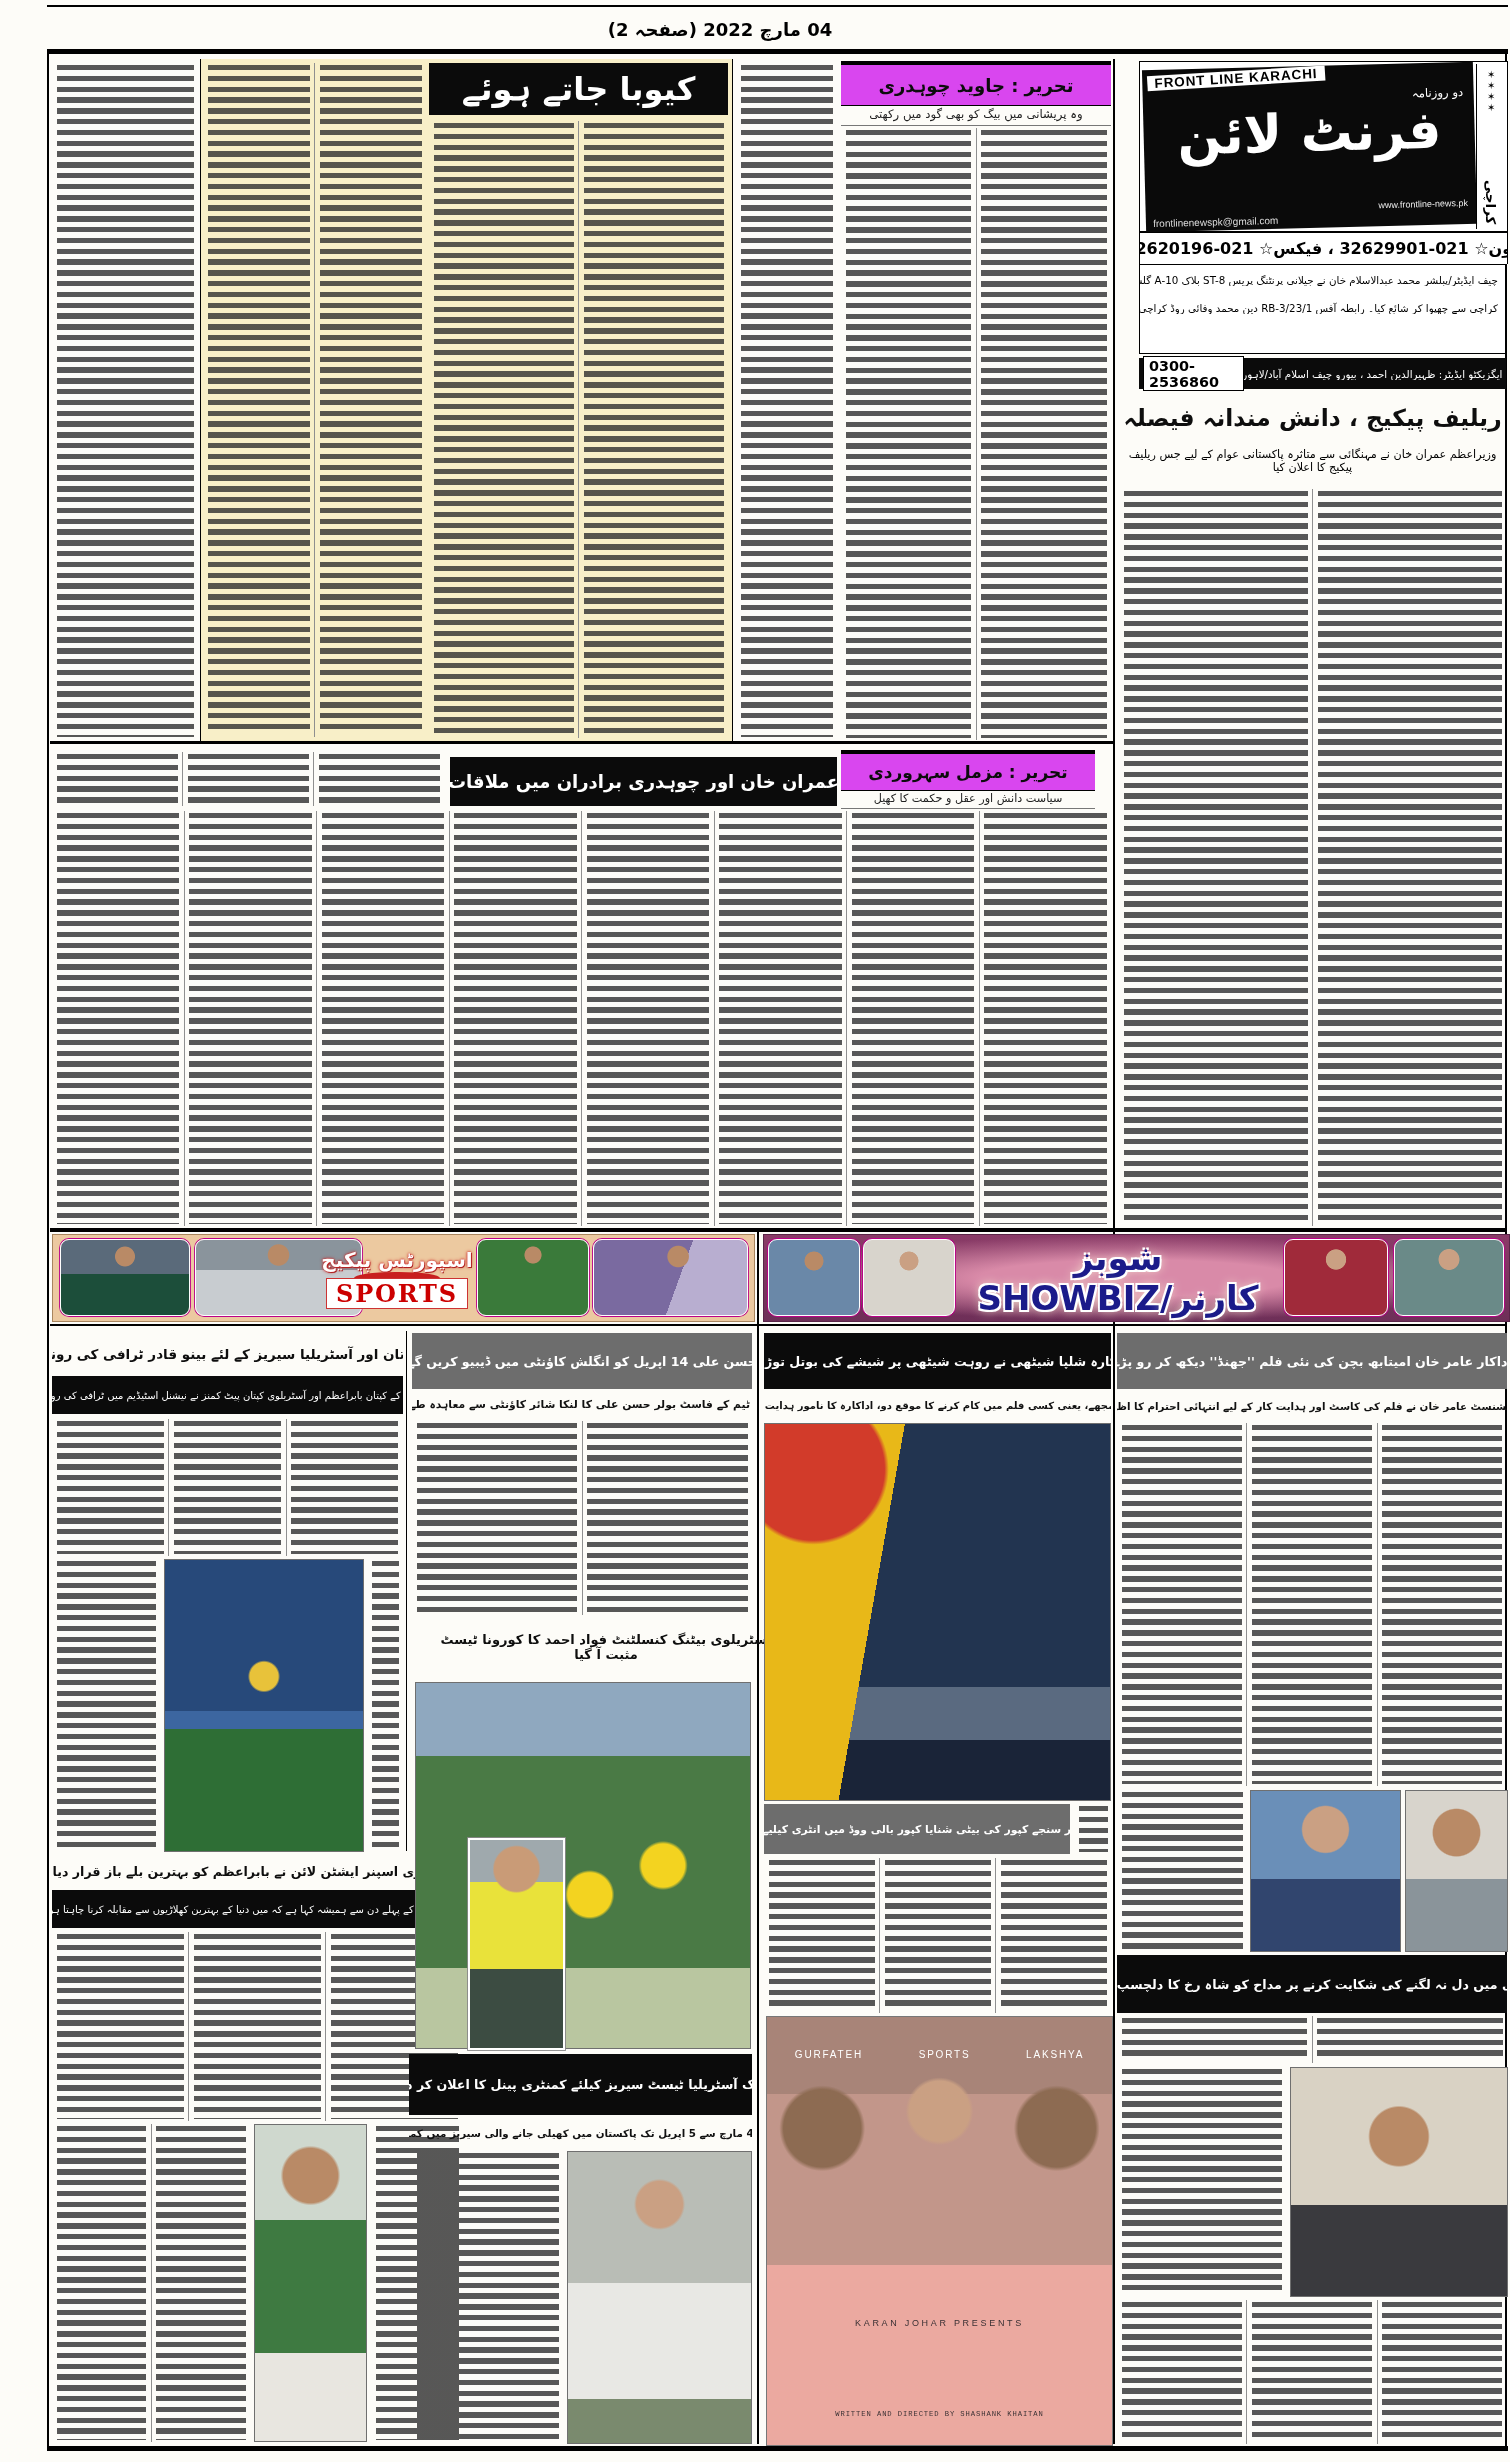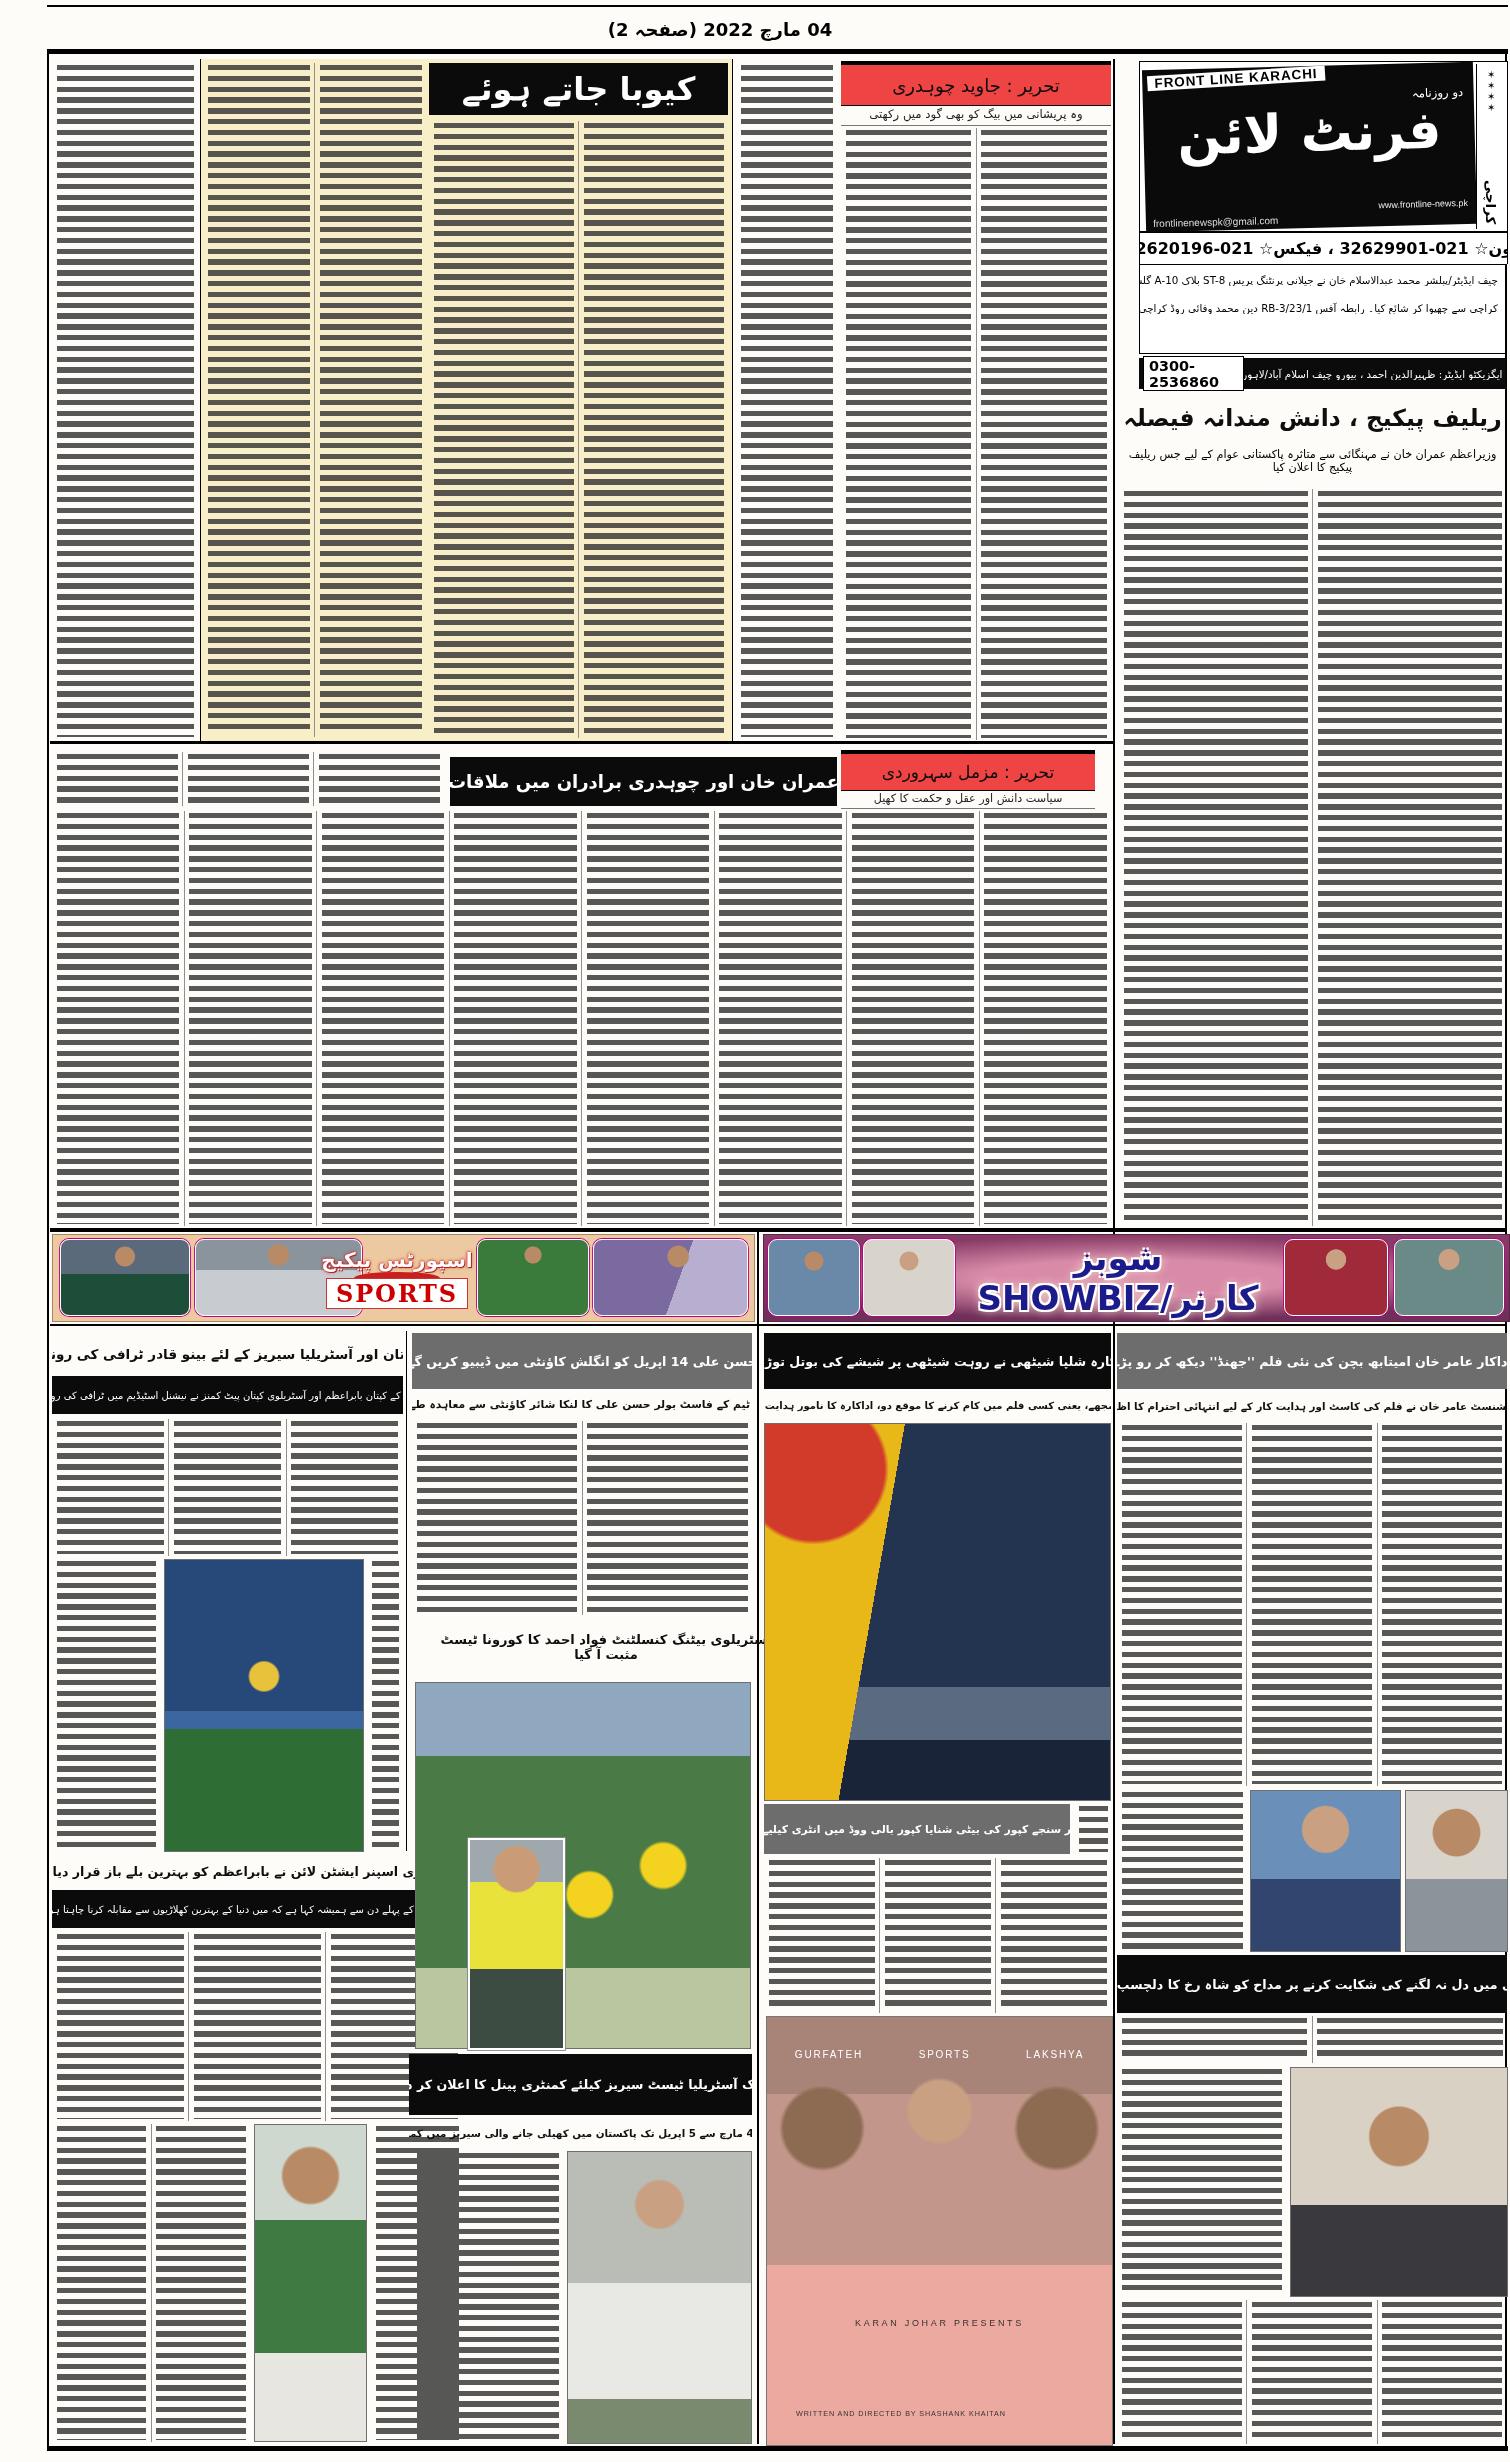--- a/index.html
+++ b/index.html
@@ -10,22 +10,22 @@
   .vr{position:absolute;background:#000;width:1.8px;}
   .u{direction:rtl;font-family:"DejaVu Sans",sans-serif;}
   .nowrap{white-space:nowrap;overflow:hidden;}
   .center{display:flex;align-items:center;justify-content:center;text-align:center;}
   
   .banner-black{background:#0b0b0b;color:#fff;font-weight:bold;}
   .banner-gray{background:#6d6d6d;color:#fff;font-weight:bold;}
   .head-plain{color:#0e0e0e;font-weight:bold;}
   .sub-bold{color:#111;font-weight:bold;}
   
-  .byline{border-top:4.5px solid #000;border-bottom:0.9px solid #000;background:#ef4444;
-          font-weight:normal;color:#0c0c0c;}
+  .byline{border-top:4.5px solid #000;border-bottom:0.9px solid #000;background:#d946ef;
+          font-weight:bold;color:#0c0c0c;}
   .byline-lead{border-bottom:0.9px solid #777;color:#222;}
   
   .cols{display:flex;align-items:stretch;}
   .col{flex:1 1 0;display:flex;padding:1.8px 4.5px;}
   .col + .col{border-left:0.9px solid #8f8f8f;}
   .fill{width:100%;opacity:.8;
     background-image:repeating-linear-gradient(to bottom,#2e2e2e 0 5.4px,transparent 5.4px 10.8px);}
   .cream{background:#f8efc8;}
   
   .photo{border:0.9px solid #6f6f6f;box-sizing:border-box;}
@@ -96,22 +96,22 @@
      radial-gradient(circle at 50% 22%,#caa083 0 8%,rgba(0,0,0,0) 9%),
      radial-gradient(circle at 84% 26%,#8d6b52 0 9%,rgba(0,0,0,0) 10%),
      linear-gradient(to bottom,#a88478 0 18%,#c2968a 18% 58%,#eba9a0 58% 100%);
      border:0.9px solid #777;}
   .poster-names{position:absolute;top:32px;left:0;right:0;display:flex;justify-content:space-around;
      color:#fff;font-size:10px;letter-spacing:1.8px;font-family:"Liberation Sans",sans-serif;text-align:right;}
   #poster-presents{position:absolute;bottom:117px;left:0;right:0;text-align:center;font-size:9px;
      letter-spacing:2.7px;color:#3a3134;font-family:"Liberation Sans",sans-serif;}
   #poster-title{position:absolute;bottom:47px;left:0;right:0;text-align:center;font-size:41px;
      font-weight:bold;letter-spacing:2.7px;color:#241d20;font-family:"DejaVu Serif",serif;}
-  #poster-credit{position:absolute;bottom:27px;left:0;right:0;font-size:7.2px;
-     letter-spacing:0.9px;color:#3a3134;font-family:Liberation Sans, sans-serif;padding-left:29px;}
+  #poster-credit{position:absolute;bottom:27px;left:0;right:0;text-align:center;font-size:7.2px;
+     letter-spacing:0.9px;color:#3a3134;font-family:Liberation Mono, monospace;}
 </style>
 </head>
 <body>
 
 <div id="page">
 
   <div class="hr" style="left:47px;top:5.4px;width:1461px;height:1.8px"></div>
   <div class="hr" style="left:47px;top:49px;width:1461px;height:5.4px"></div>
   <div class="vr" style="left:47px;top:49px;height:2402px"></div>
   <div class="vr" style="left:1505px;top:49px;height:2402px"></div>

